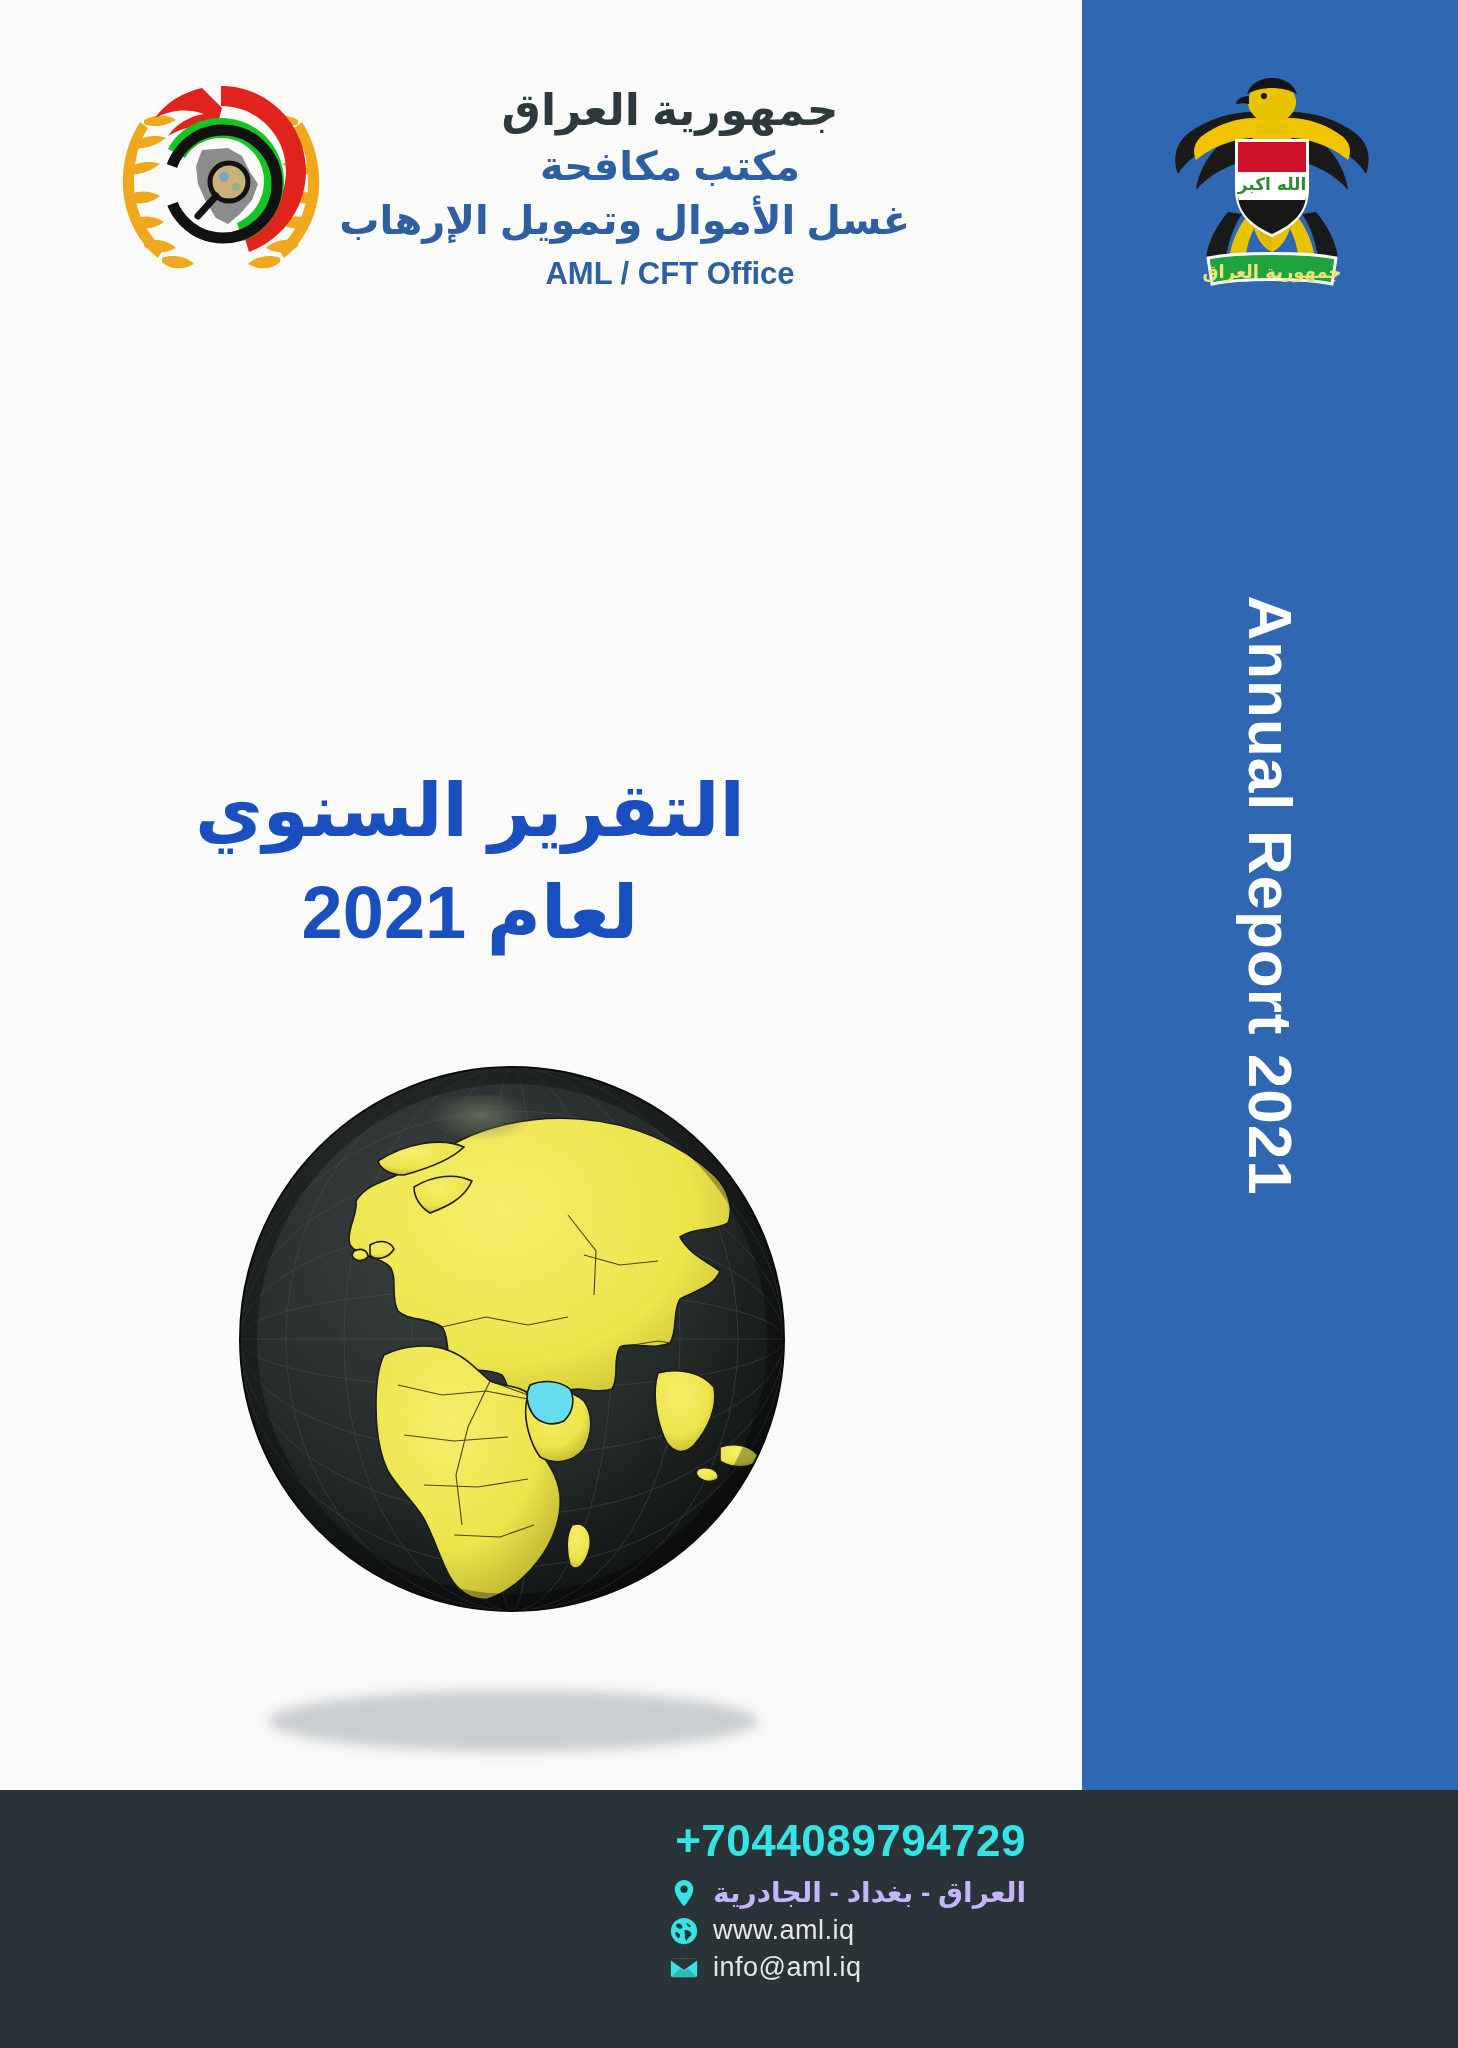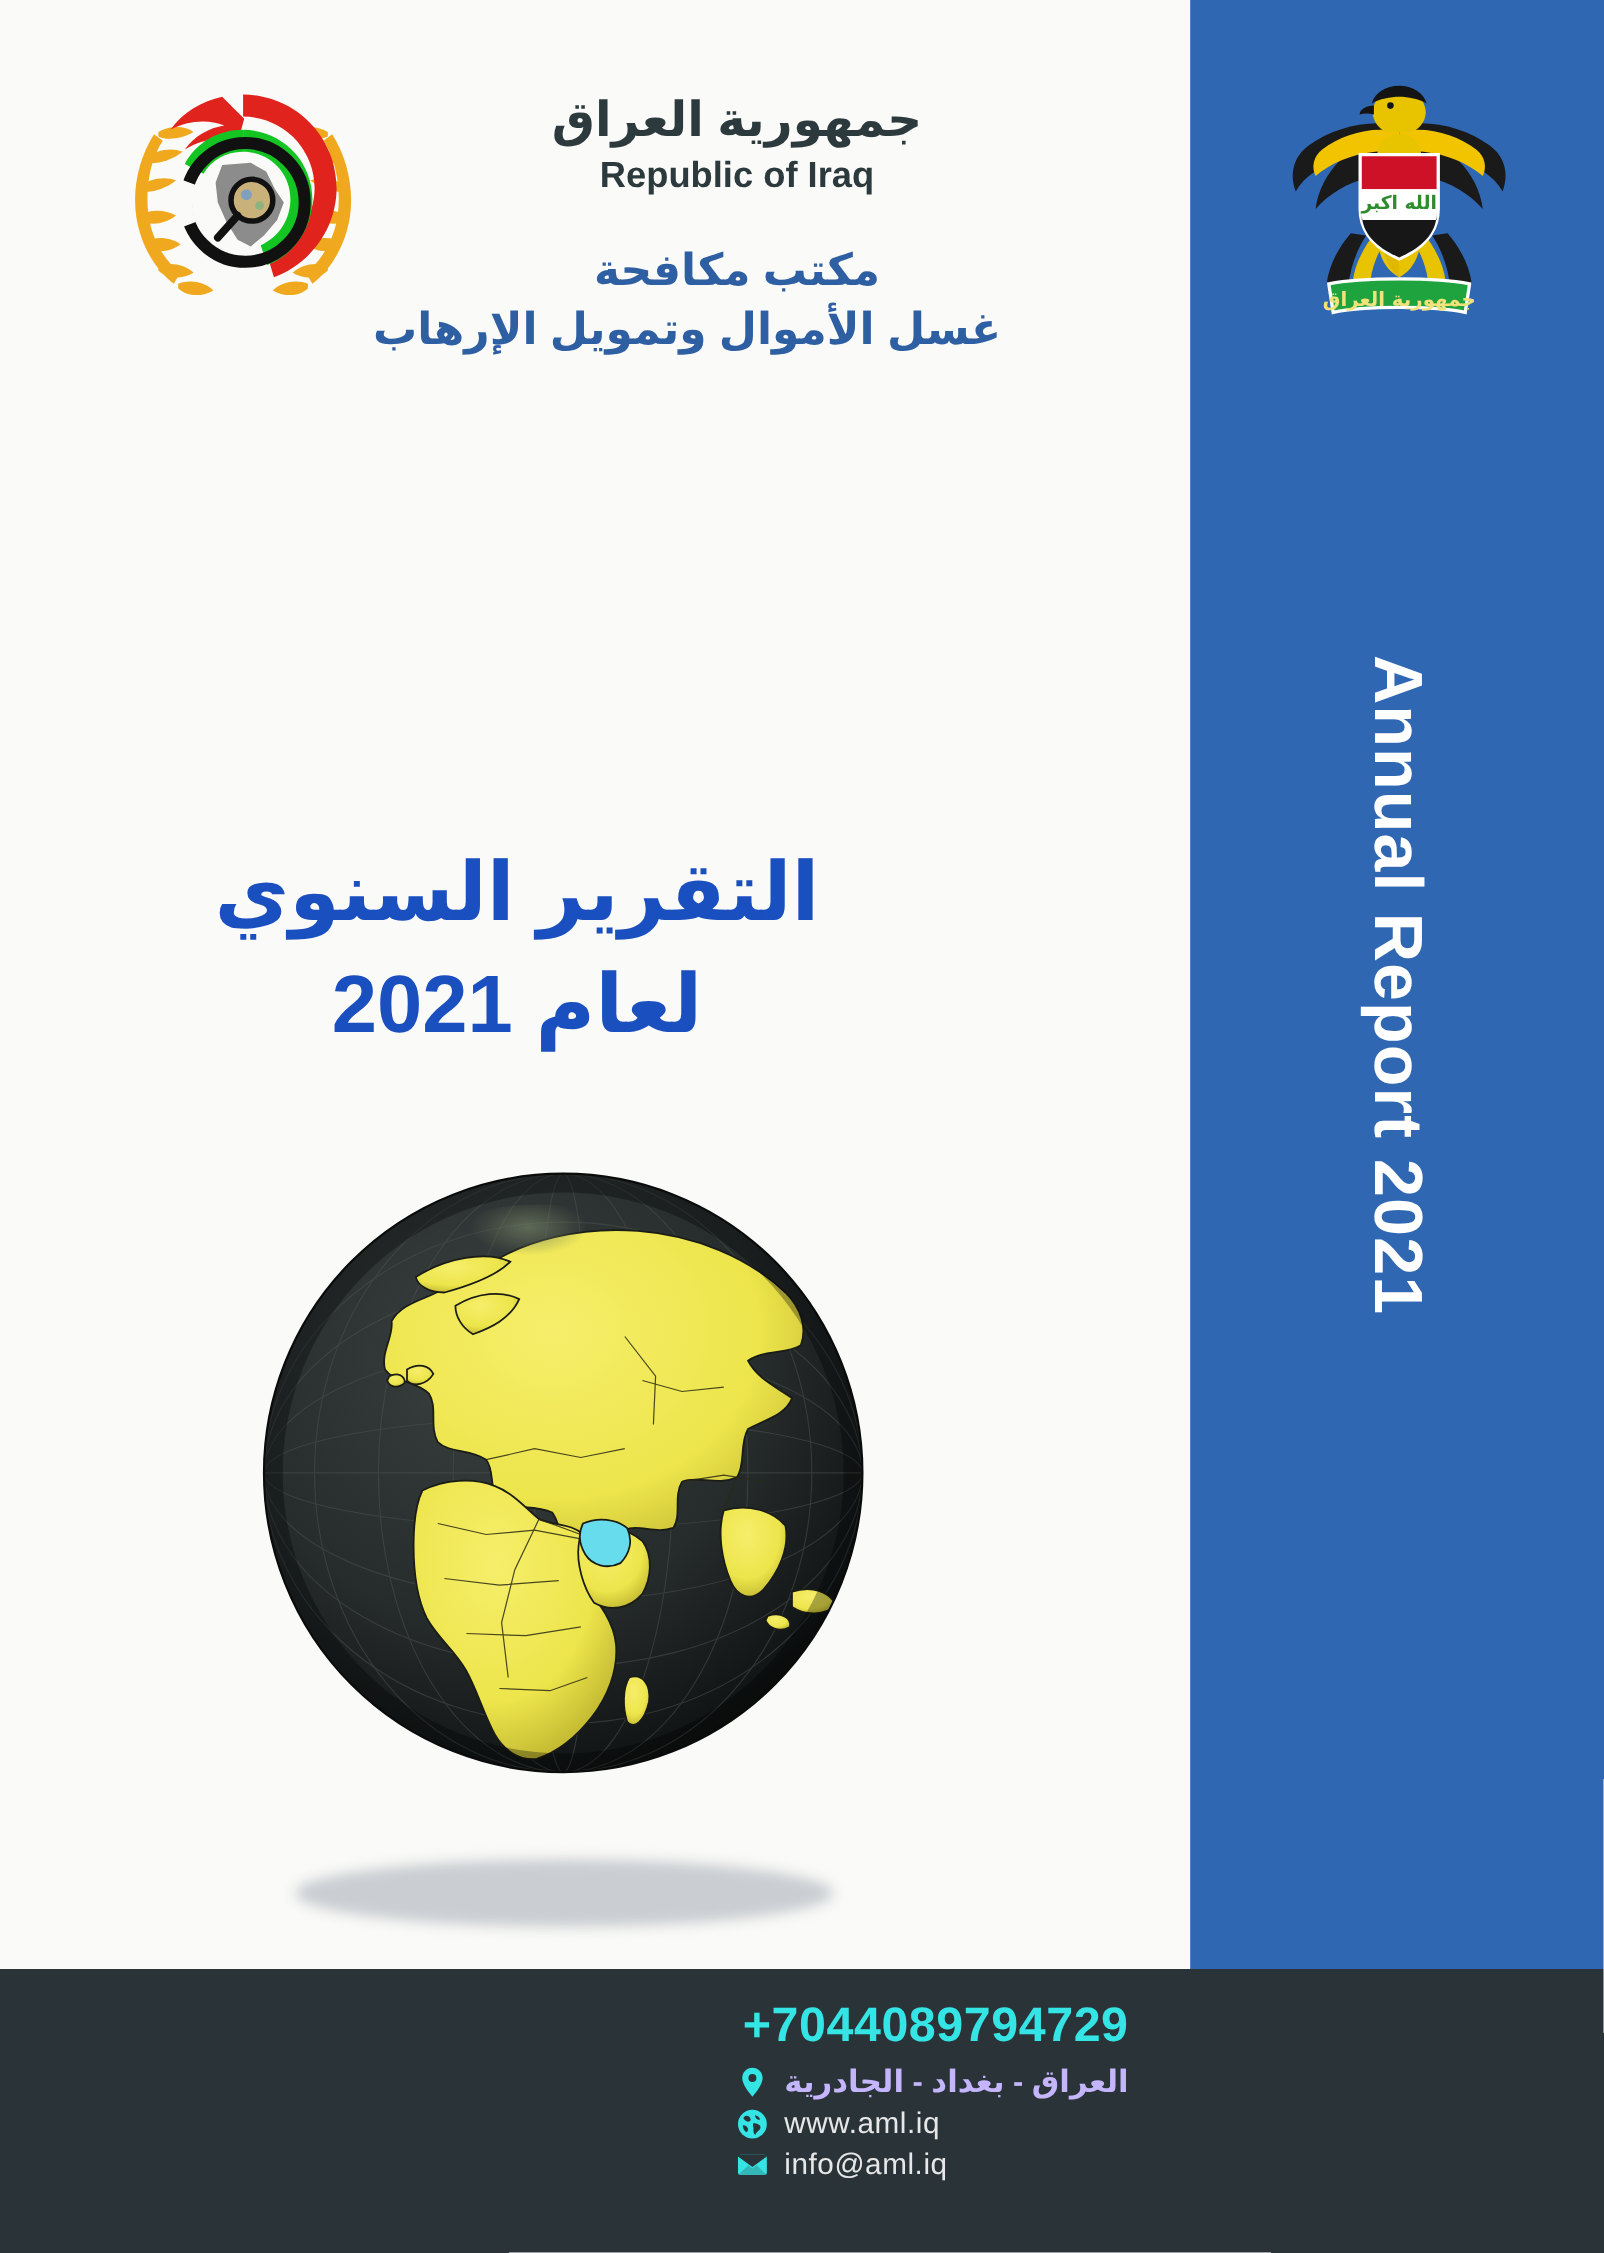--- a/index.html
+++ b/index.html
@@ -274,23 +274,23 @@
 
     <circle cx="119" cy="124" r="19" fill="#C9B27A"></circle>
     <circle cx="119" cy="124" r="19" fill="none" stroke="#111111" stroke-width="5"></circle>
     <circle cx="114" cy="119" r="5" fill="#6F9BD1" opacity="0.8"></circle>
     <circle cx="126" cy="129" r="4" fill="#7FB37F" opacity="0.8"></circle>
     <path d="M106 138 L 88 158" stroke="#111111" stroke-width="7" stroke-linecap="round"></path>
   </svg>
 
   <div class="header-text">
     <p class="hdr-ar-1">جمهورية العراق</p>
-    <p class="hdr-en-1">Republic of Iraq</p>
     <p class="hdr-ar-2">مكتب مكافحة</p>
     <p class="hdr-ar-2">غسل الأموال وتمويل الإرهاب</p>
+    <p class="hdr-en-2">AML / CFT Office</p>
   </div>
 
   <div class="main-title">
     <span class="ln">التقرير السنوي</span>
     <span class="ln">لعام 2021</span>
   </div>
 
   <div class="globe-shadow"></div>
   <svg class="globe-wrap" viewBox="0 0 568 568">
     <defs>

